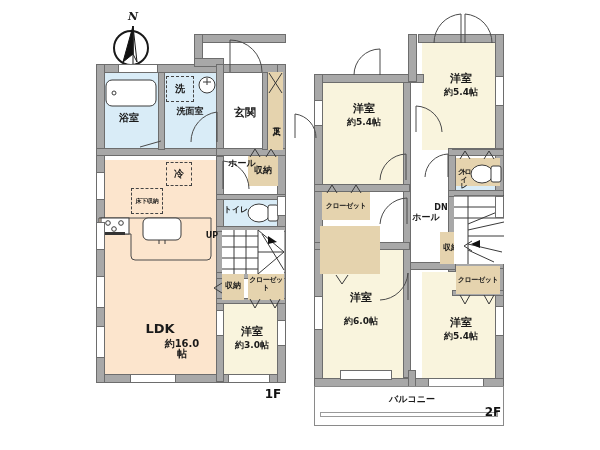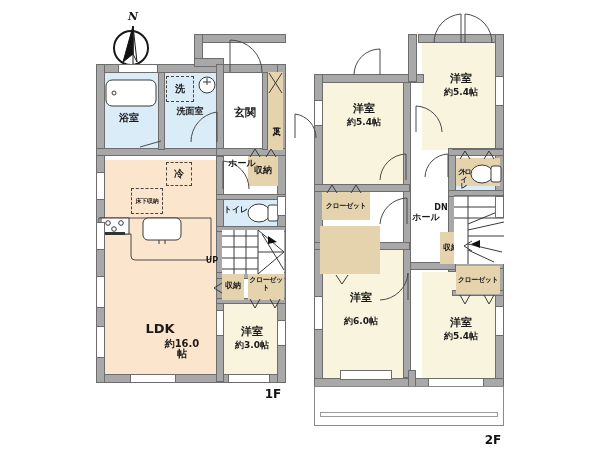--- a/index.html
+++ b/index.html
@@ -175,21 +175,21 @@
       <line x1="12" y1="0" x2="12" y2="44" class="ln"></line>
       <line x1="24" y1="0" x2="24" y2="44" class="ln"></line>
       <line x1="36" y1="0" x2="36" y2="44" class="ln"></line>
       <line x1="36" y1="0" x2="62" y2="22" class="ln"></line>
       <line x1="36" y1="22" x2="62" y2="22" class="ln"></line>
       <line x1="36" y1="44" x2="62" y2="22" class="ln"></line>
       <line x1="40" y1="4" x2="62" y2="40" class="ln"></line>
       <polygon points="46,6 55,12 46,14" class="blk"></polygon>
     </svg>
   </div>
-  <div class="lbl" style="left:203px;top:255px;width:18px;height:12px;">
+  <div class="lbl" style="left:203px;top:230px;width:18px;height:12px;">
     <span class="t8">UP</span>
   </div>
 
   <div class="abs" style="left:228px;top:40px;width:36px;height:32px;">
     <svg width="36" height="32" viewBox="0 0 36 32">
         <path d="M34 32 A32 32 0 0 0 2 0" class="swing"></path>
         <line x1="2" y1="0" x2="2" y2="32" class="swing"></line>
       </svg>
   </div>
   <div class="abs" style="left:190px;top:110px;width:28px;height:34px;">
@@ -443,17 +443,20 @@
   <div class="lbl" style="left:424px;top:310px;width:74px;height:38px;">
     <span class="t11">洋室</span>
     <span class="sz9" style="margin-top:3px;">約5.4帖</span>
   </div>
   <div class="lbl" style="left:404px;top:210px;width:44px;height:16px;">
     <span class="t9">ホール</span>
   </div>
   <div class="lbl" style="left:456px;top:158px;width:14px;height:32px;">
     <span class="t7" style="writing-mode:vertical-rl;">トイレ</span>
   </div>
-  <div class="lbl" style="left:478px;top:432px;width:30px;height:16px;">
+  <div class="lbl" style="left:352px;top:392px;width:120px;height:16px;">
+    <span class="t9">バルコニー</span>
+  </div>
+  <div class="lbl" style="left:478px;top:404px;width:30px;height:16px;">
     <span class="floorlbl">2F</span>
   </div>
 
 </div>
 
 </body></html>

